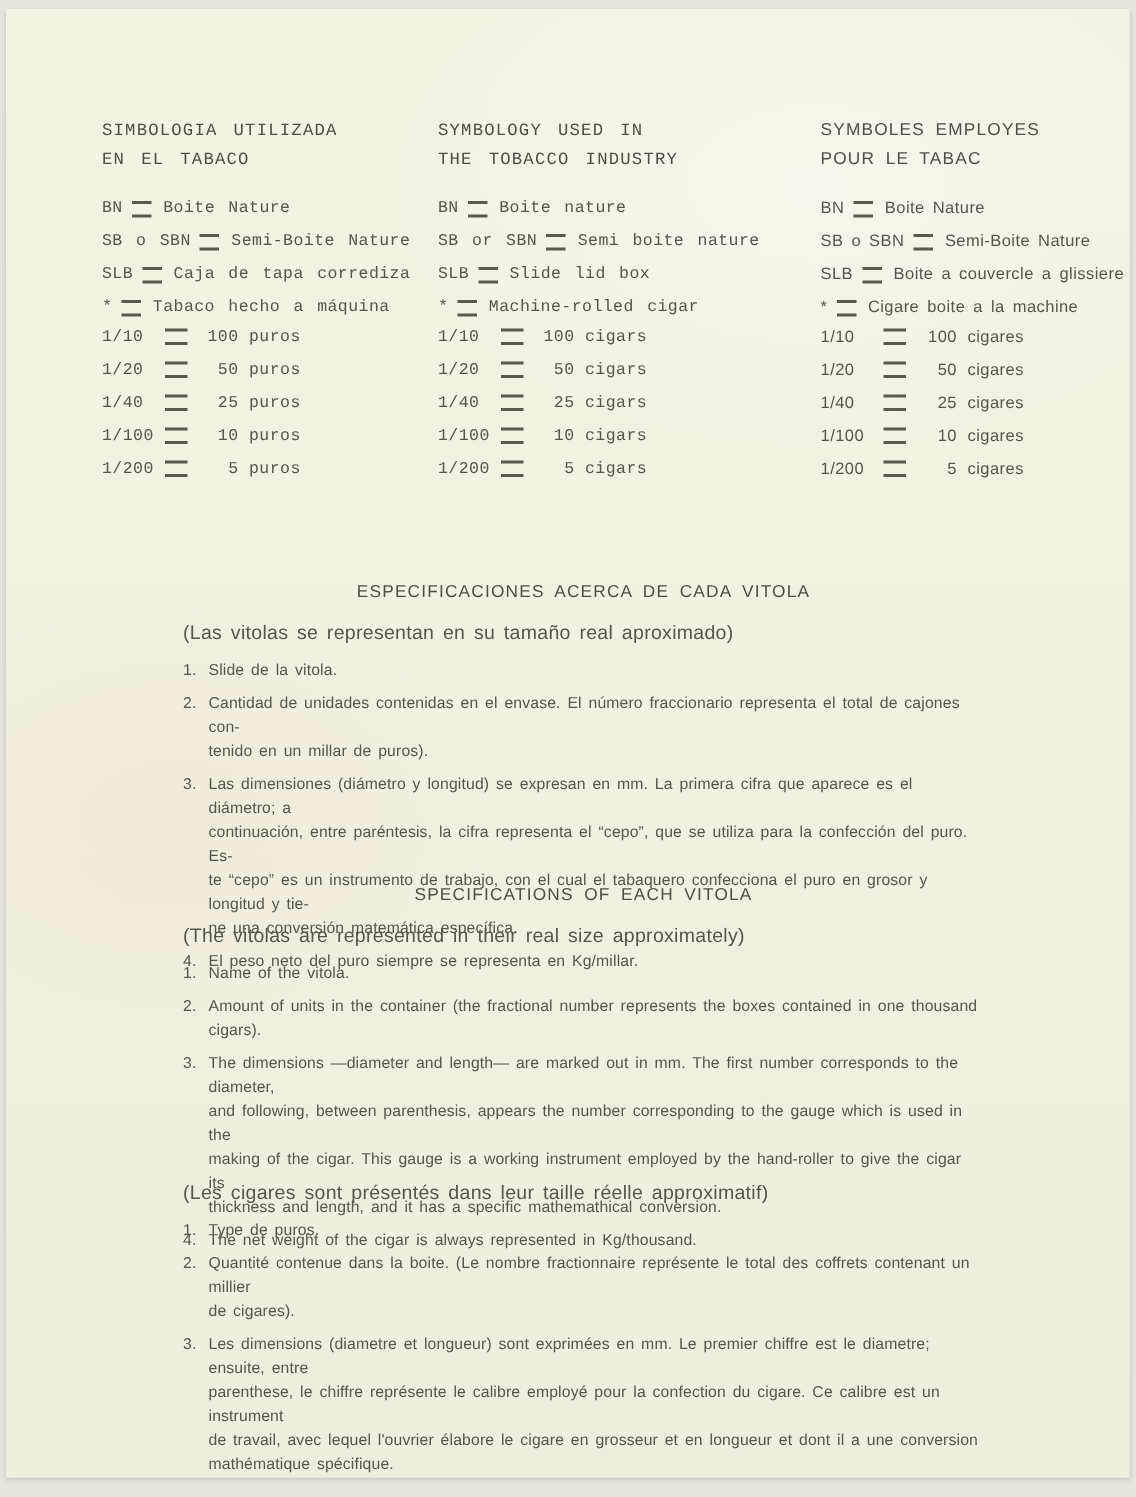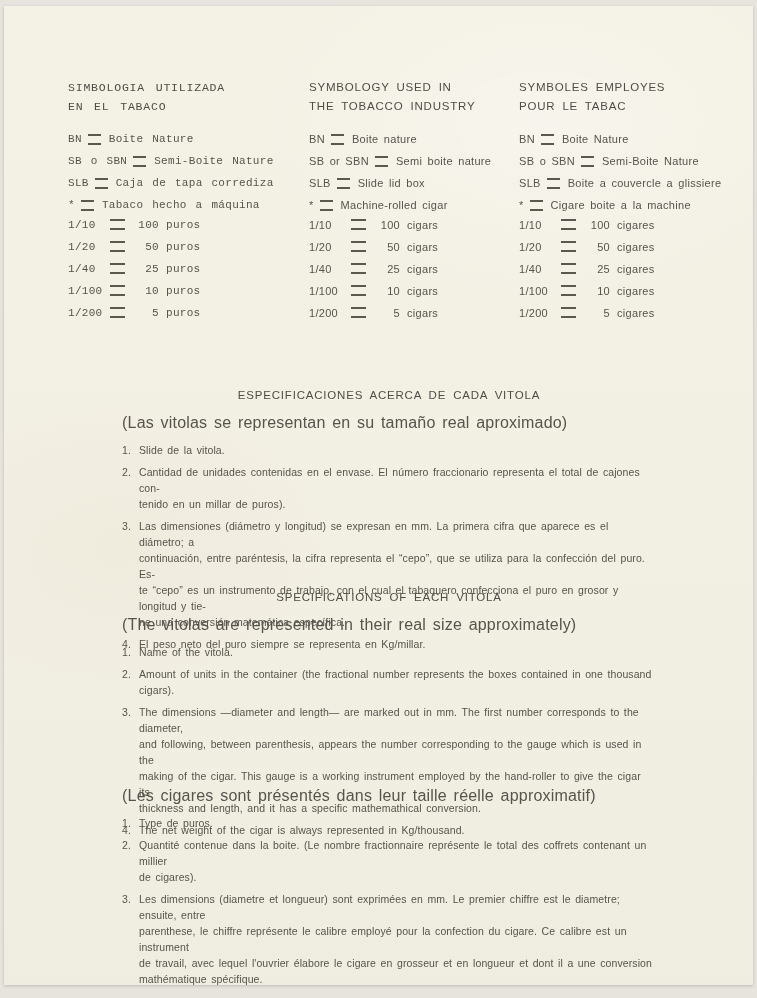--- a/index.html
+++ b/index.html
@@ -28,22 +28,22 @@
     box-shadow: 0 1px 3px rgba(0,0,0,0.18);
     color: #56544c;
   }
 
   
   .legend-col {
     position: absolute;
     top: 72px;
   }
   .legend-col.c0 { left: 64px; font-family: Liberation Mono, monospace; }
-  .legend-col.c1 { left: 305px; }
-  .legend-col.c2 { left: 515px; }
+  .legend-col.c1 { left: 288px; font-family: Liberation Mono, monospace; }
+  .legend-col.c2 { left: 543px; }
 
   .legend-title {
     font-size: 11.5px;
     letter-spacing: 0.8px;
     word-spacing: 3px;
     line-height: 19px;
     white-space: pre-line;
     color: #4f4d46;
     margin-bottom: 12px;
   }
@@ -90,21 +90,21 @@
   .sec-title {
     text-align: center;
     font-size: 11.5px;
     letter-spacing: 0.8px;
     word-spacing: 3px;
     color: #4f4d46;
     margin-bottom: 13px;
     white-space: nowrap;
   }
   .sec-subtitle {
-    font-size: 16px;
+    font-size: 13px;
     letter-spacing: 0.2px;
     word-spacing: 2px;
     margin-bottom: 10px;
   }
   .item {
     display: flex;
     font-size: 10.5px;
     line-height: 16px;
     margin-bottom: 6px;
     letter-spacing: 0.1px;

